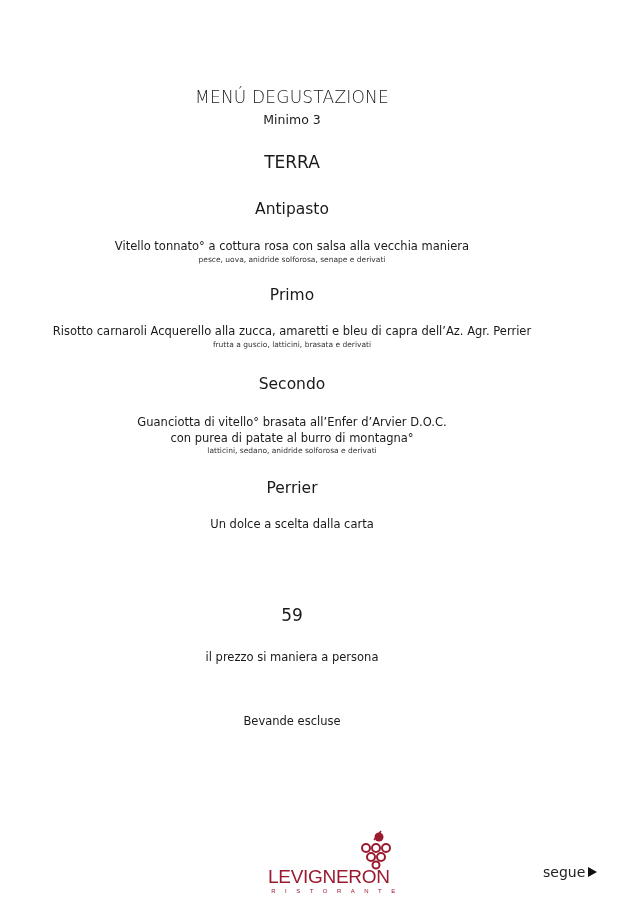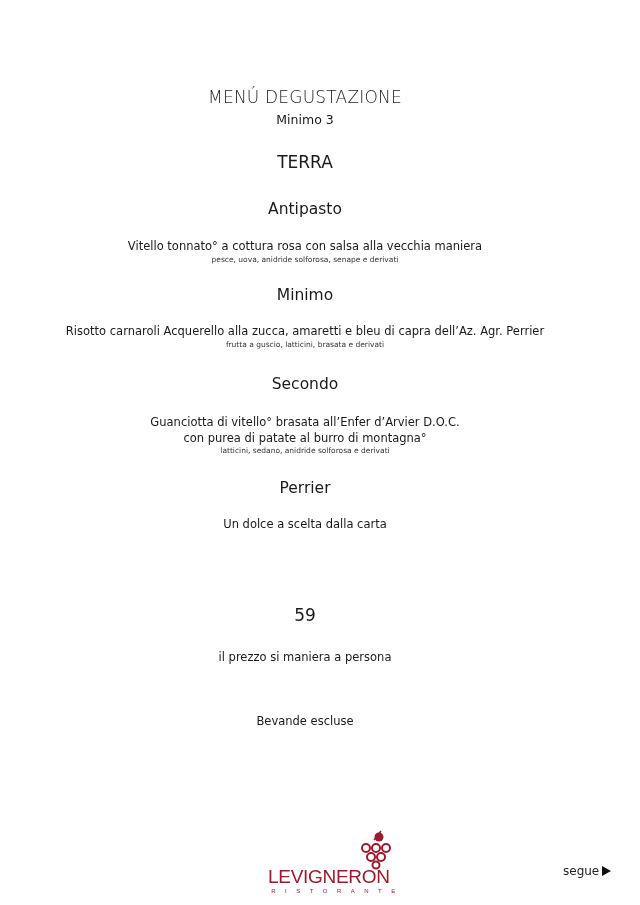--- a/index.html
+++ b/index.html
@@ -8,21 +8,21 @@
       background: #ffffff;
     }
     body {
       width: 640px;
       height: 905px;
       position: relative;
       overflow: hidden;
       font-family: "DejaVu Sans", "Liberation Sans", sans-serif;
       color: #1a1a1a;
     }
-    .abs { position: absolute; left: 0; width: 584px; text-align: center; white-space: nowrap; padding-left: 13px; }
+    .abs { position: absolute; left: 0; width: 584px; text-align: center; white-space: nowrap; }
     .title { top: 87px; font-size: 17px; letter-spacing: 0.2px; font-weight: 300; }
     .subtitle { top: 112px; font-size: 12.5px; }
     .category { top: 152px; font-size: 17px; }
     .course { font-size: 15.5px; }
     .dish { font-size: 11.5px; line-height: 16px; }
     .allergens { font-size: 7.5px; color: #333; }
     .price { top: 605px; font-size: 17px; }
     .note { font-size: 11.5px; }
     #c1 { top: 200px; }
     #d1 { top: 238px; }
@@ -51,37 +51,37 @@
       position: absolute; left: 0; top: 36px; width: 140px; text-align: left;
       font-family: "Liberation Sans", sans-serif; font-size: 19px; letter-spacing: -0.3px;
       color: #9a1b2f; font-weight: 400;
     }
     .logo-sub {
       position: absolute; left: 2px; top: 58px; width: 136px; text-align: center;
       font-family: "Liberation Sans", sans-serif; font-size: 6px; letter-spacing: 9.5px;
       color: #9a1b2f;
     }
     .segue {
-      position: absolute; left: 543px; top: 864px; font-size: 12px; color: #222;
-      display: flex; align-items: center; gap: 3px; margin-left: 20px;
+      position: absolute; left: 543px; top: 864px; font-size: 14px; color: #222;
+      display: flex; align-items: center; gap: 3px;
     }
     .arrow { width: 0; height: 0; border-top: 5px solid transparent; border-bottom: 5px solid transparent; border-left: 9px solid #111; }
   </style>
 </head>
 <body>
 
 <div class="abs title">MENÚ DEGUSTAZIONE</div>
 <div class="abs subtitle">Minimo 3</div>
 <div class="abs category">TERRA</div>
 
 <div class="abs course" id="c1">Antipasto</div>
 <div class="abs dish" id="d1">Vitello tonnato° a cottura rosa con salsa alla vecchia maniera</div>
 <div class="abs allergens" id="a1">pesce, uova, anidride solforosa, senape e derivati</div>
 
-<div class="abs course" id="c2">Minimo</div>
+<div class="abs course" id="c2">Primo</div>
 <div class="abs dish" id="d2">Risotto carnaroli Acquerello alla zucca, amaretti e bleu di capra dell’Az. Agr. Perrier</div>
 <div class="abs allergens" id="a2">frutta a guscio, latticini, brasata e derivati</div>
 
 <div class="abs course" id="c3">Secondo</div>
 <div class="abs dish" id="d3">Guanciotta di vitello°  brasata all’Enfer d’Arvier D.O.C.</div>
 <div class="abs dish" id="d3b">con purea di patate al burro di montagna°</div>
 <div class="abs allergens" id="a3">latticini, sedano, anidride solforosa e derivati</div>
 
 <div class="abs course" id="c4">Perrier</div>
 <div class="abs dish" id="d4">Un dolce a scelta dalla carta</div>

